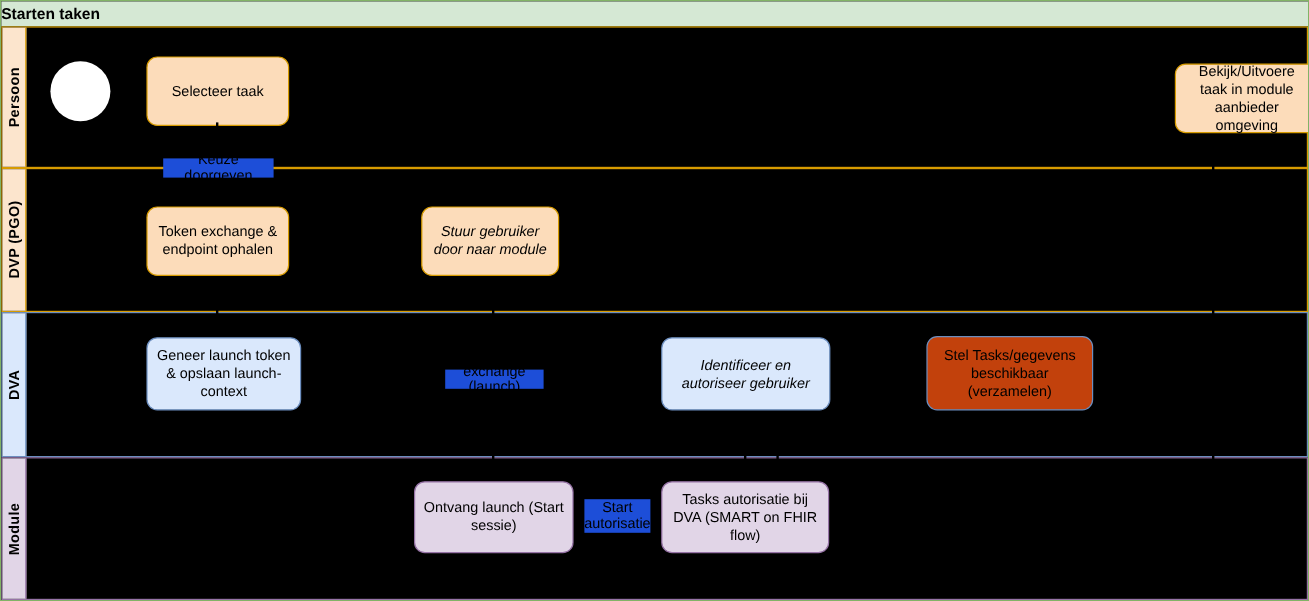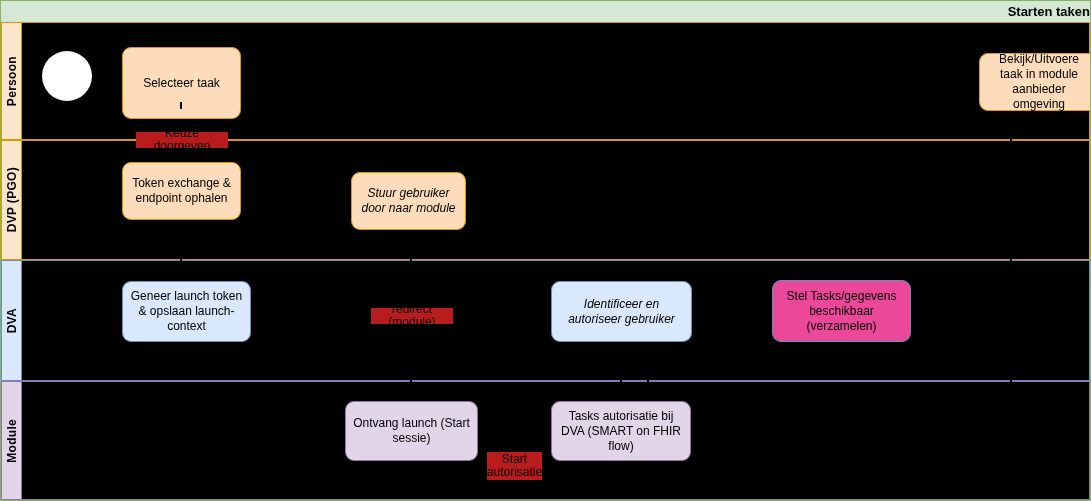--- a/index.html
+++ b/index.html
@@ -7,21 +7,21 @@
     position:relative;
     width:1091px;height:501px;
     font-family:"Liberation Sans", sans-serif;
     box-sizing:border-box;
     background:#000;
     border:1px solid #82b366;
     overflow:hidden;
   }
   .title-bar{
     position:absolute;left:0;top:0;right:0;height:21px;
-    display:flex;align-items:center;justify-content:flex-end;
+    display:flex;align-items:center;justify-content:flex-start;
     font-size:13px;font-weight:bold;color:#000;
     border-bottom:1px solid #82b366;
   }
   .lane{
     position:absolute;left:0;right:0;
     box-sizing:border-box;
     background:#000;
     border-style:solid;border-width:1px;
     display:flex;
   }
@@ -47,21 +47,21 @@
     display:flex;align-items:center;justify-content:center;
     text-align:center;
     font-size:12px;line-height:1.25;color:#000;
     padding:2px 6px;
   }
   .circle-node{
     position:absolute;border-radius:50%;
   }
   .edge-label{
     position:absolute;
-    background:#b91c1c;color:#000;
+    background:#1d4ed8;color:#000;
     font-size:12px;line-height:1.1;
     display:flex;align-items:center;justify-content:center;
     text-align:center;
     white-space:pre-line;
   }
   .tick{
     position:absolute;width:2px;height:7px;background:#000;
   }
 </style>
 </head>
@@ -88,52 +88,52 @@
         </div>
       </div>
       <div class="lane" style="top: 380px; height: 119px; border-color: rgb(150, 115, 166);">
         <div class="lane-header" style="background: rgb(225, 213, 231); border-right-color: rgb(150, 115, 166);">
           <div class="lane-label">Module</div>
         </div>
       </div>
     </div>
   <div id="nodes">
       <div class="circle-node" style="left: 41px; top: 50px; width: 50px; height: 50px; background: rgb(255, 255, 255);"></div>
-      <div class="node" style="left: 121px; top: 46px; width: 119px; height: 72px; background: rgb(252, 220, 186); border-color: rgb(215, 155, 0);">
+      <div class="node" style="left: 121px; top: 46px; width: 119px; height: 58px; background: rgb(252, 220, 186); border-color: rgb(215, 155, 0);">
         <div class="">Selecteer taak</div>
       </div>
       <div class="node" style="left: 950px; top: 52px; width: 120px; height: 58px; background: rgb(252, 220, 186); border-color: rgb(215, 155, 0); margin-left: 28px;">
         <div class="">Bekijk/Uitvoere taak in module aanbieder omgeving</div>
       </div>
-      <div class="node" style="left: 121px; top: 161px; width: 119px; height: 58px; background: rgb(252, 220, 186); border-color: rgb(215, 155, 0);">
+      <div class="node" style="left: 121px; top: 171px; width: 119px; height: 58px; background: rgb(252, 220, 186); border-color: rgb(215, 155, 0);">
         <div class="">Token exchange &amp; endpoint ophalen</div>
       </div>
       <div class="node" style="left: 350px; top: 171px; width: 115px; height: 58px; background: rgb(252, 220, 186); border-color: rgb(215, 155, 0); font-style: italic;">
         <div class="">Stuur gebruiker door naar module</div>
       </div>
       <div class="node" style="left: 121px; top: 280px; width: 129px; height: 61px; background: rgb(218, 232, 252); border-color: rgb(108, 142, 191);">
         <div class="">Geneer launch token &amp; opslaan launch-context</div>
       </div>
       <div class="node" style="left: 550px; top: 280px; width: 141px; height: 61px; background: rgb(218, 232, 252); border-color: rgb(108, 142, 191); font-style: italic;">
         <div class="">Identificeer en autoriseer gebruiker</div>
       </div>
-      <div class="node" style="left: 771px; top: 279px; width: 139px; height: 62px; background: #ec4899; border-color: rgb(108, 142, 191);">
+      <div class="node" style="left: 771px; top: 279px; width: 139px; height: 62px; background: #c2410c; border-color: rgb(108, 142, 191);">
         <div class="">Stel Tasks/gegevens beschikbaar (verzamelen)</div>
       </div>
       <div class="node" style="left: 344px; top: 400px; width: 133px; height: 60px; background: rgb(225, 213, 231); border-color: rgb(150, 115, 166);">
         <div class="">Ontvang launch (Start sessie)</div>
       </div>
       <div class="node" style="left: 550px; top: 400px; width: 140px; height: 60px; background: rgb(225, 213, 231); border-color: rgb(150, 115, 166);">
         <div class="">Tasks autorisatie bij DVA (SMART on FHIR flow)</div>
       </div>
     </div>
   <div id="labels">
       <div class="edge-label" style="left: 135px; top: 131px; width: 92px; height: 16px;">Keuze doorgeven</div>
-      <div class="edge-label" style="left: 370px; top: 307px; width: 82px; height: 16px;">redirect (module)</div>
-      <div class="edge-label" style="left: 486px; top: 415px; width: 55px; height: 28px; margin-top: 36px;">Start autorisatie</div>
+      <div class="edge-label" style="left: 370px; top: 307px; width: 82px; height: 16px;">exchange (launch)</div>
+      <div class="edge-label" style="left: 486px; top: 415px; width: 55px; height: 28px;">Start autorisatie</div>
     </div>
   <div id="ticks">
       <div class="tick" style="left: 179px; top: 101px;"></div>
       <div class="tick" style="left: 179px; top: 256px;"></div>
       <div class="tick" style="left: 409px; top: 256px;"></div>
       <div class="tick" style="left: 1009px; top: 136px;"></div>
       <div class="tick" style="left: 1009px; top: 256px;"></div>
       <div class="tick" style="left: 409px; top: 377px;"></div>
       <div class="tick" style="left: 619px; top: 377px;"></div>
       <div class="tick" style="left: 646px; top: 377px;"></div>

